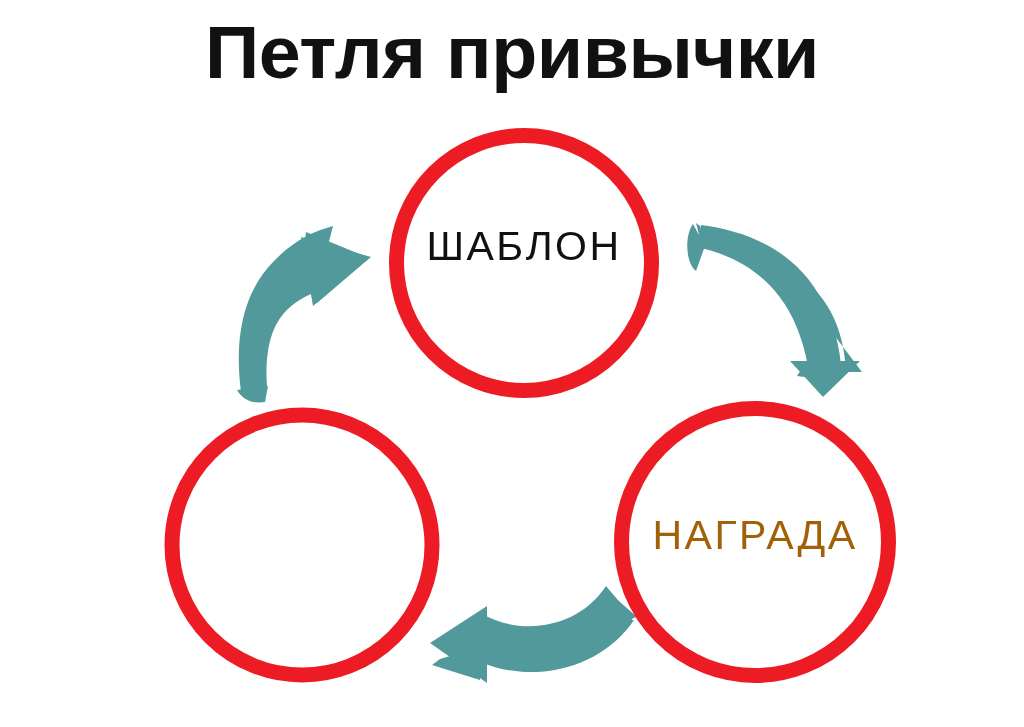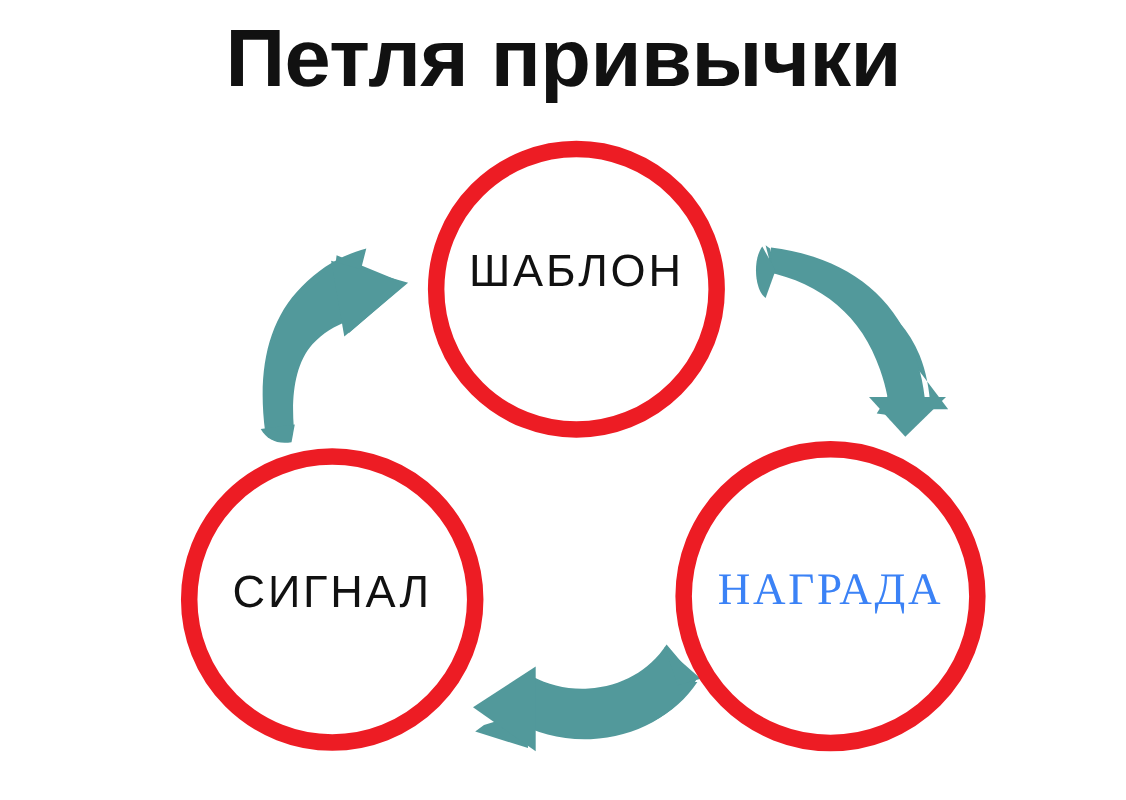--- a/index.html
+++ b/index.html
@@ -154,17 +154,16 @@
 
     <circle cx="524" cy="263" r="127.5" fill="none" stroke="#ED1C24" stroke-width="15"></circle>
 
     <circle cx="302" cy="545" r="130" fill="none" stroke="#ED1C24" stroke-width="15"></circle>
 
     <circle cx="755" cy="542" r="133.5" fill="none" stroke="#ED1C24" stroke-width="15"></circle>
   </svg>
 
   <div class="node-label" id="label-pattern" style="color: rgb(17, 17, 17);">ШАБЛОН</div>
 
-  <div class="node-label" id="label-cue" style="color: rgb(17, 17, 17);">СИГНАЛ</div>
 
-  <div class="node-label" id="label-reward" style="color: #3b82f6; font-family: Liberation Serif, serif;">НАГРАДА</div>
+  <div class="node-label" id="label-reward" style="color: #a16207;">НАГРАДА</div>
 
 </div>
 
 </body></html>

